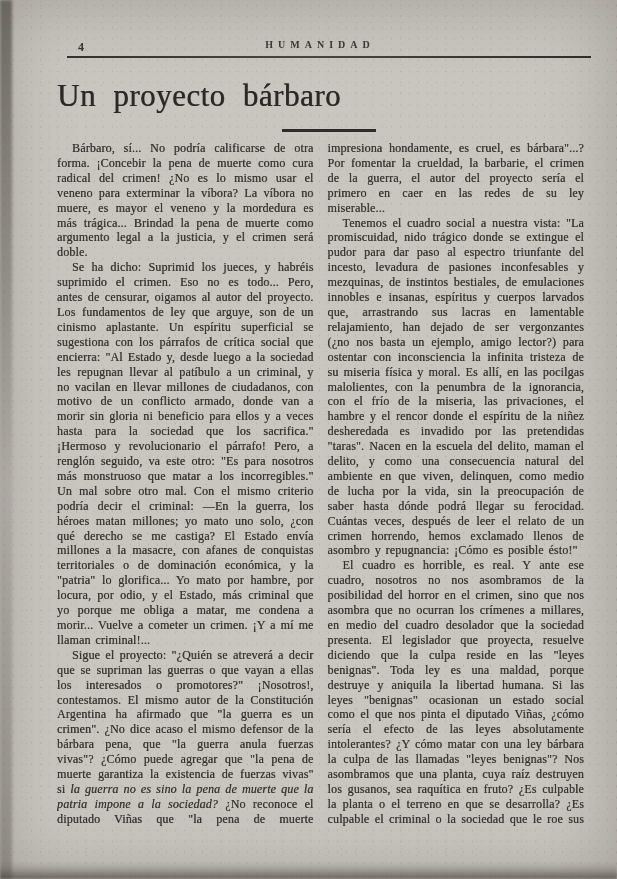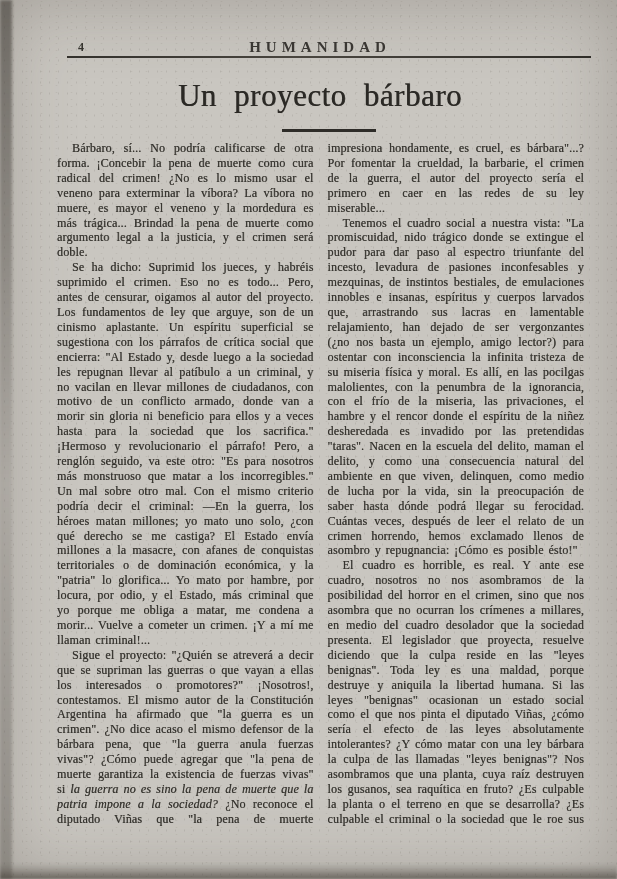--- a/index.html
+++ b/index.html
@@ -39,30 +39,30 @@
       rgba(58,53,46,0.60), rgba(58,53,46,0.18) 60%, transparent);
     filter:blur(1px);
     pointer-events:none;
   }
   .page-number {
     position:absolute; left:78px; top:40px;
     font-size:12px; font-weight:bold; color:#35332e;
   }
   .masthead {
     position:absolute; left:57px; top:39px; width:526px;
-    text-align:center; font-size:15px; font-weight:bold;
+    text-align:center; font-size:10px; font-weight:bold;
     letter-spacing:5px; color:#3a3733;
   }
   .header-rule {
     position:absolute; left:67px; top:56px; width:524px; height:2px;
     background:linear-gradient(to right,#33312c,#4a463f 45%,#2f2d28);
   }
   .article-title {
     position:absolute; left:57px; top:78px; width:526px;
-    text-align:center; font-size:31px; word-spacing:9px;
+    font-size:31px; word-spacing:9px;
     letter-spacing:0.5px; color:#2b2925;
     text-shadow:0.5px 0 0 rgba(43,41,37,0.8);
   }
   .title-rule {
     position:absolute; left:282px; top:129px; width:94px; height:2.5px;
     background:#2e2c28;
   }
   .article-body {
     position:absolute; left:57px; top:141px; width:527px; height:698px;
     column-count:2; column-gap:14px; overflow:hidden;

